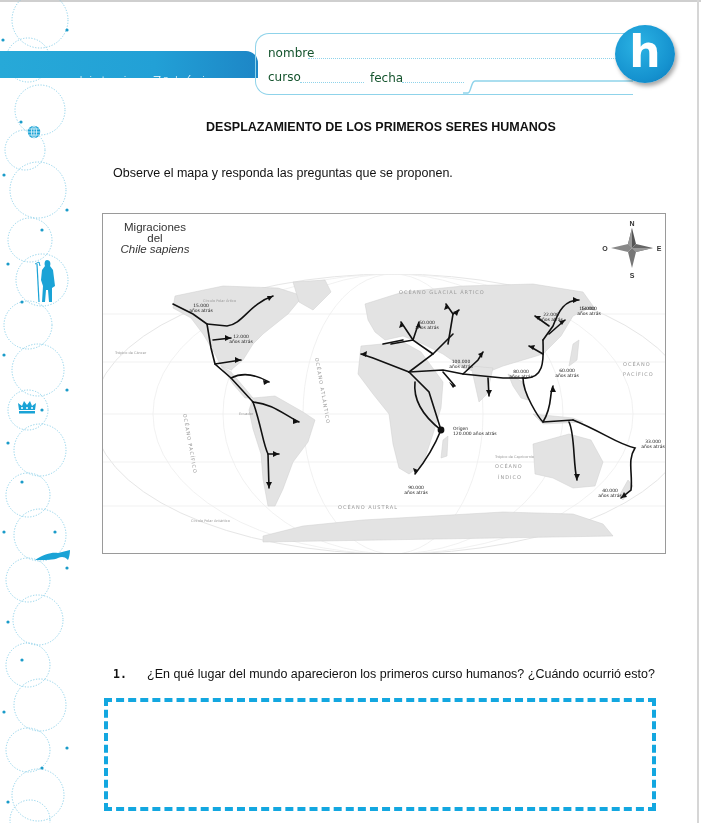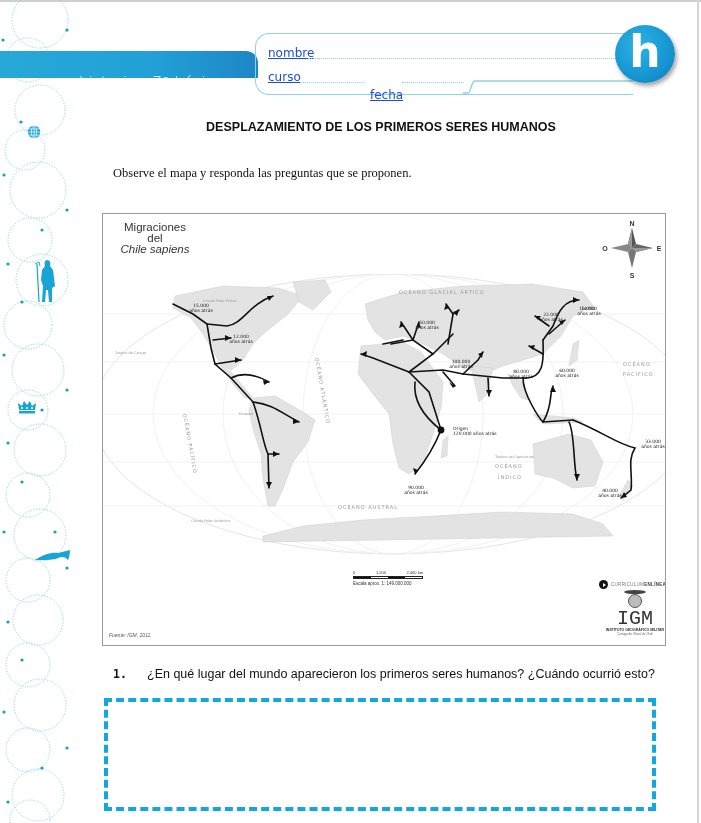--- a/index.html
+++ b/index.html
@@ -21,40 +21,40 @@
       font-size: 15px; letter-spacing: 0.2px; white-space: nowrap;
       font-family: "DejaVu Sans", sans-serif; font-weight: 300; margin-top: 20px;
     }
     .subject-text .bullet { margin: 0 6px; font-size: 10px; position: relative; top: -2px; }
 
     .student-box {
       position: absolute; left: 255px; top: 33px; width: 378px; height: 62px;
       border: 1.5px solid #8fd3ea; border-radius: 14px 0 0 14px;
       border-right: none;
     }
-    .field-label { position: absolute; color: #1d4ed8; font-size: 12px; font-family: "DejaVu Sans", sans-serif; text-decoration: underline; }
+    .field-label { position: absolute; color: #14532d; font-size: 12px; font-family: "DejaVu Sans", sans-serif; }
     .field-dots { position: absolute; border-bottom: 1.5px dotted #8fd3ea; height: 1px; }
 
     .h-badge {
       position: absolute; left: 615px; top: 25px; width: 60px; height: 58px;
       border-radius: 50%;
       background: radial-gradient(circle at 40% 35%, #2bb3e4 0%, #1592cf 65%, #0f78b8 100%);
       box-shadow: 2px 3px 4px rgba(0,0,0,0.35);
       color: #fff; font-weight: bold; font-size: 44px; line-height: 54px; text-align: center;
       font-family: "DejaVu Sans", sans-serif;
     }
 
     .doc-title {
       position: absolute; left: 0; top: 120px; width: 762px; text-align: center;
       font-size: 12.5px; font-weight: bold; color: #111;
     }
-    .instruction { position: absolute; left: 113px; top: 166px; font-size: 12.5px; color: #111; font-family: Liberation Serif, serif; }
+    .instruction { position: absolute; left: 113px; top: 166px; font-size: 12.5px; color: #111; }
 
     .map-frame {
-      position: absolute; left: 102px; top: 213px; width: 564px; height: 433px;
+      position: absolute; left: 102px; top: 213px; width: 564px; height: 341px;
       border: 1px solid #9a9a9a; background: #fff; overflow: hidden;
     }
     .map-title { position: absolute; left: 12px; top: 8px; font-size: 11.5px; line-height: 11px; color: #333; text-align: center; width: 80px; }
     .map-title .italic { font-style: italic; }
     .map-source { position: absolute; left: 6px; top: 418px; font-size: 5px; font-style: italic; color: #555; }
 
     .compass { position: absolute; left: 498px; top: 3px; width: 62px; height: 62px; }
 
     .map-svg { position: absolute; left: 0; top: 60px; }
     .map-label { font-family: "DejaVu Sans", sans-serif; font-size: 4.5px; fill: #222; }
@@ -172,21 +172,21 @@
 <div class="subject-band"></div>
 <div class="subject-text">
   <span>historia</span><span class="bullet">•</span><span>7º básico</span>
 </div>
 
 <div class="student-box"></div>
 <span class="field-label" style="left:268px;top:46px">nombre</span>
 <div class="field-dots" style="left:308px;top:58px;width:308px"></div>
 <span class="field-label" style="left:268px;top:70px">curso</span>
 <div class="field-dots" style="left:300px;top:82px;width:64px"></div>
-<span class="field-label" style="left:370px;top:88px">fecha</span>
+<span class="field-label" style="left:370px;top:71px">fecha</span>
 <div class="field-dots" style="left:402px;top:82px;width:62px"></div>
 <svg style="position:absolute;left:463px;top:78px" width="170" height="18" viewBox="0 0 170 18">
   <path d="M0 15 L5 15 C8 15 8 3 12 3 L170 3" fill="none" stroke="#8fd3ea" stroke-width="1.5"></path>
 </svg>
 
 <div class="h-badge">h</div>
 
 <div class="doc-title">DESPLAZAMIENTO DE LOS PRIMEROS SERES HUMANOS</div>
 <div class="instruction">Observe el mapa y responda las preguntas que se proponen.</div>
 
@@ -386,16 +386,16 @@
     <div class="igm-text">IGM</div>
     <div class="igm-sub">INSTITUTO GEOGRÁFICO MILITAR</div>
     <div class="igm-sub2">Cartografía Oficial de Chile</div>
   </div>
 
   <div class="map-source">Fuente: IGM, 2011.</div>
 </div>
 
 <div class="question">
   <span class="question-num">1.</span>
-  <span>¿En qué lugar del mundo aparecieron los primeros seres humanos? ¿Cuándo ocurrió esto?</span>
+  <span>¿En qué lugar del mundo aparecieron los primeros curso humanos? ¿Cuándo ocurrió esto?</span>
 </div>
 
 <div class="answer-box"></div>
 
 </body></html>

